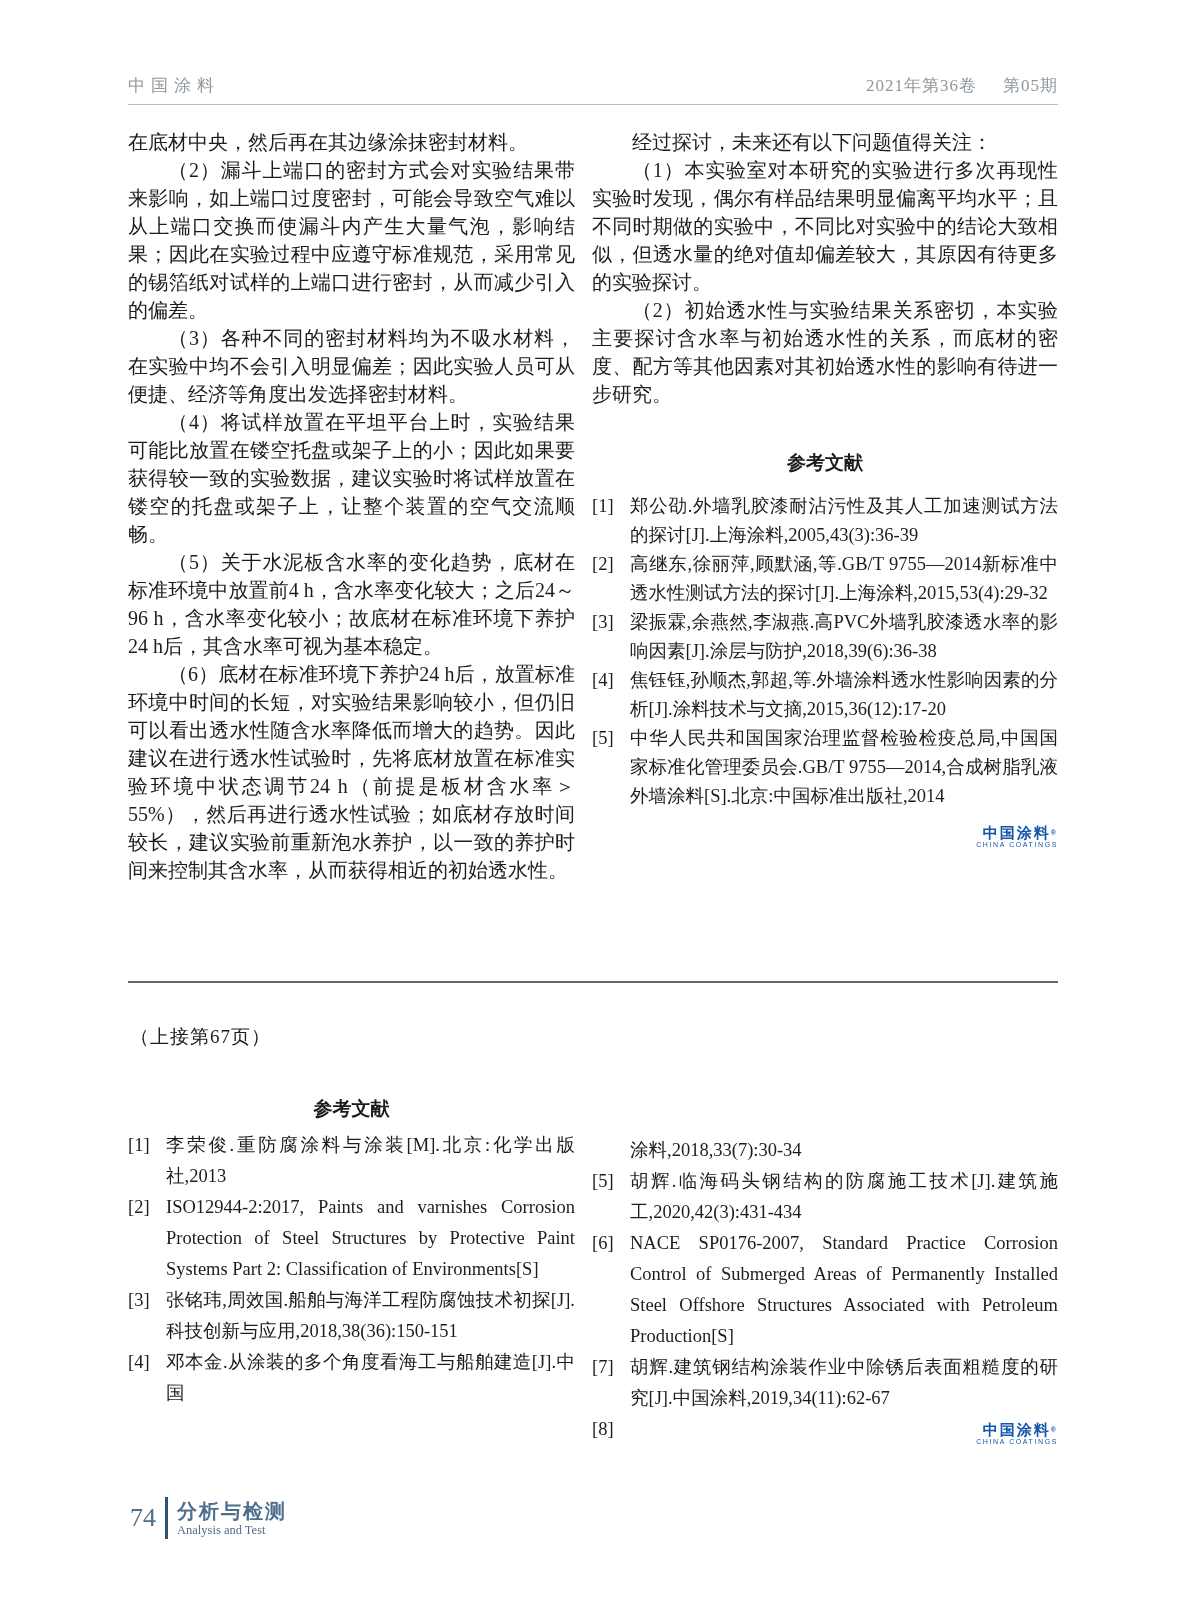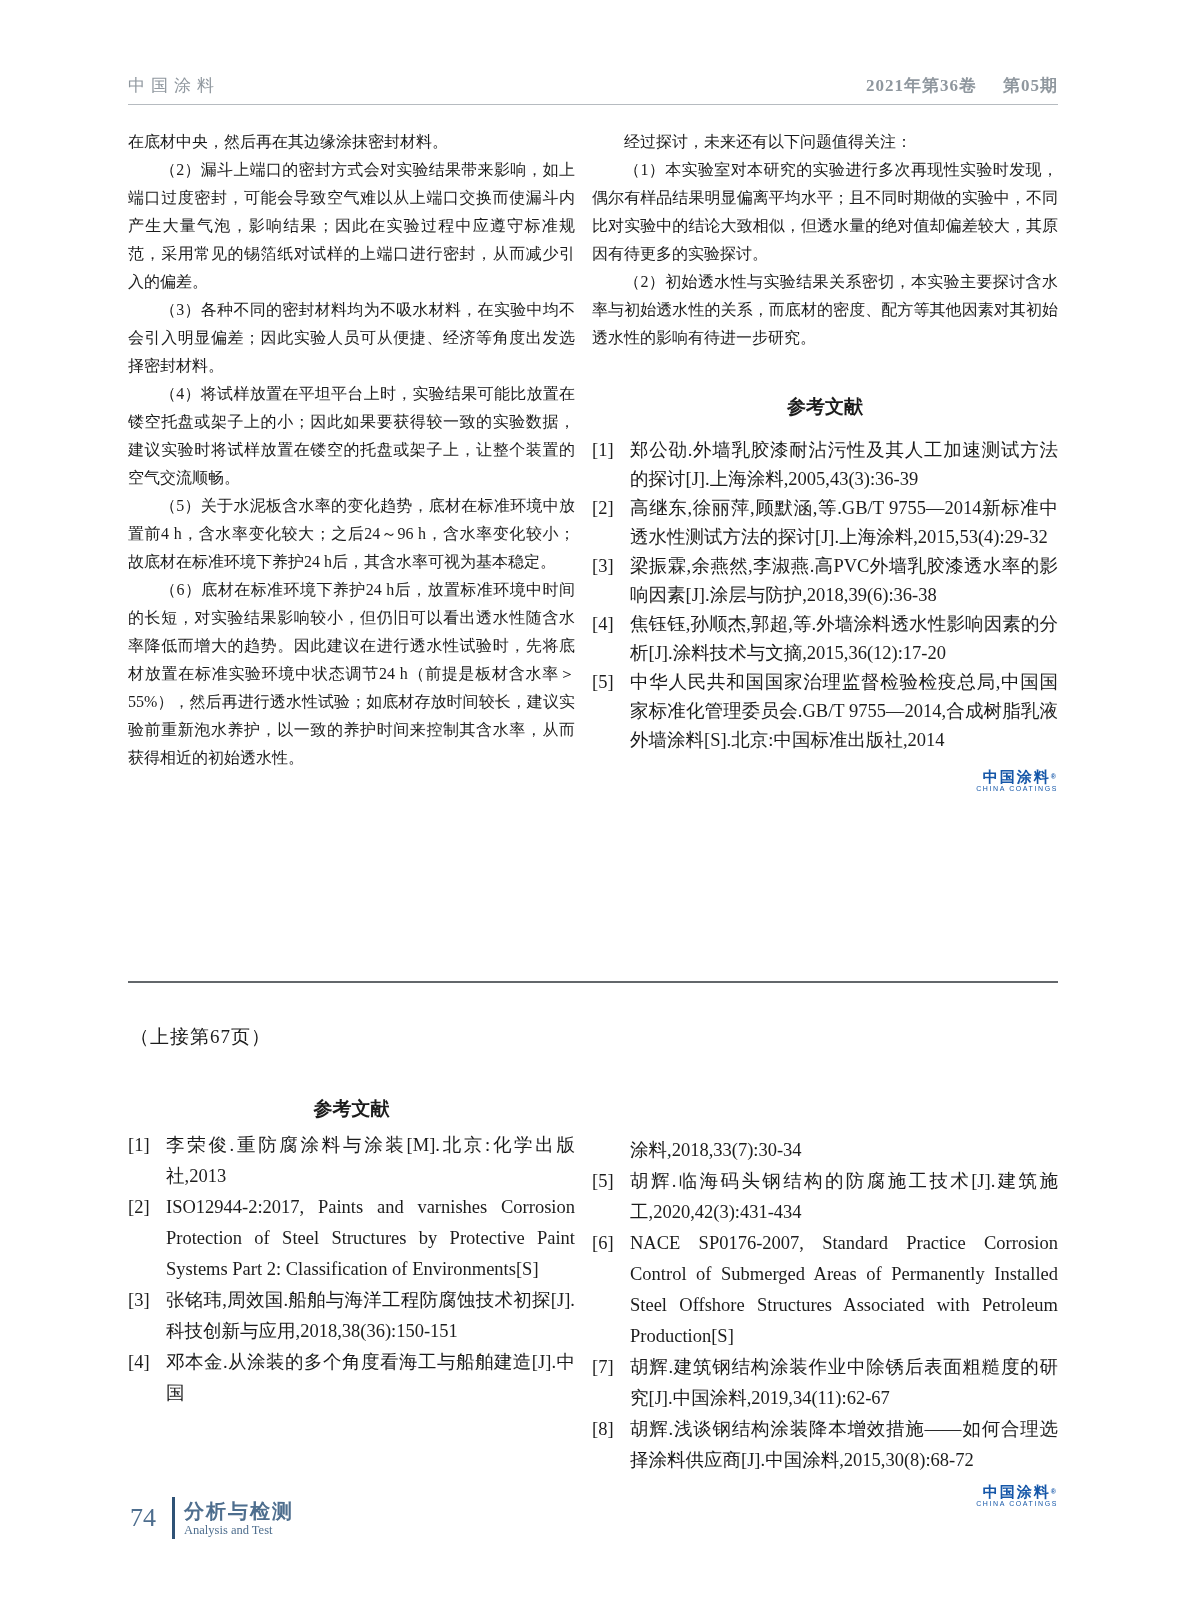--- a/index.html
+++ b/index.html
@@ -7,31 +7,31 @@
     position:relative; width:1187px; height:1600px; background:#ffffff;
     font-family:"Liberation Serif", serif; color:#1c1c1c; overflow:hidden;padding-left:8px;
   }
   
   .header {
     position:absolute; left:128px; width:930px; top:74px;
     display:flex; justify-content:space-between; align-items:flex-end;
     color:#8f979e; font-size:17px;
   }
   .journal-name { letter-spacing:6px; }
-  .issue-info span { letter-spacing:1px;font-weight:bold; }
+  .issue-info span { letter-spacing:1px; }
   .issue-no { margin-left:26px; }
   .header-rule { position:absolute; left:128px; width:930px; top:104px; height:1px; background:#b6bbc0; }
 
   
   .cols { position:absolute; left:128px; width:930px; display:flex; gap:17px; }
   .cols1 { top:128px; }
   .col-l { width:447px; }
   .col-r { width:466px; }
 
-  p.body { margin:0; font-size:16px; line-height:28px; text-align:justify; }
+  p.body { margin:0; font-size:20px; line-height:28px; text-align:justify; }
   p.ind { text-indent:2em; }
 
   .ref-heading {
     font-family:"Liberation Sans", sans-serif;
     text-align:center; font-weight:bold; font-size:19px; margin:42px 0 16px 0;
   }
   .ref-heading2 {
     font-family:"Liberation Sans", sans-serif;
     text-align:center; font-weight:bold; font-size:19px; margin:6px 0 8px 0;
   }
@@ -52,21 +52,21 @@
 
   
   .cont-note { position:absolute; left:130px; top:1024px; font-size:19px; letter-spacing:1px; }
   .cols2 { top:1090px; }
   .cols2 p.body { line-height:37px; font-size:20.5px; }
   .col-r2-pad { padding-top:45px; }
   sup.cite { font-size:12px; line-height:0; }
 
   
   .footer { position:absolute; left:130px; top:1497px; display:flex; align-items:center; color:#4e6e8e; }
-  .page-num { font-size:26px; margin-right:16px; }
+  .page-num { font-size:26px; margin-right:9px; }
   .footer-bar { width:3px; height:42px; background:#2f5276; margin-right:9px; }
   .footer-cn { font-family:Liberation Sans, sans-serif; font-weight:bold; font-size:20px; letter-spacing:2px; line-height:24px; }
   .footer-en { font-size:12.5px; line-height:15px; }
 </style>
 </head>
 <body>
 
 <div class="page">
 
   <div class="header">
@@ -163,21 +163,20 @@
         <div class="ref">
           <span class="ref-num">[6]</span>
           <span class="ref-text">NACE SP0176-2007, Standard Practice Corrosion Control of Submerged Areas of Permanently Installed Steel Offshore Structures Associated with Petroleum Production[S]</span>
         </div>
         <div class="ref">
           <span class="ref-num">[7]</span>
           <span class="ref-text">胡辉.建筑钢结构涂装作业中除锈后表面粗糙度的研究[J].中国涂料,2019,34(11):62-67</span>
         </div>
         <div class="ref">
           <span class="ref-num">[8]</span>
-          <span class="ref-text">胡辉.浅谈钢结构涂装降本增效措施——如何合理选择涂料供应商[J].中国涂料,2015,30(8):68-72</span>
         </div>
       </div>
 
       <div class="logo" style="margin-top:8px;">
         <div class="logo-cn"><span>中国涂料</span><span class="logo-reg">®</span></div>
         <div class="logo-en">CHINA COATINGS</div>
       </div>
     </div>
   </div>
 

